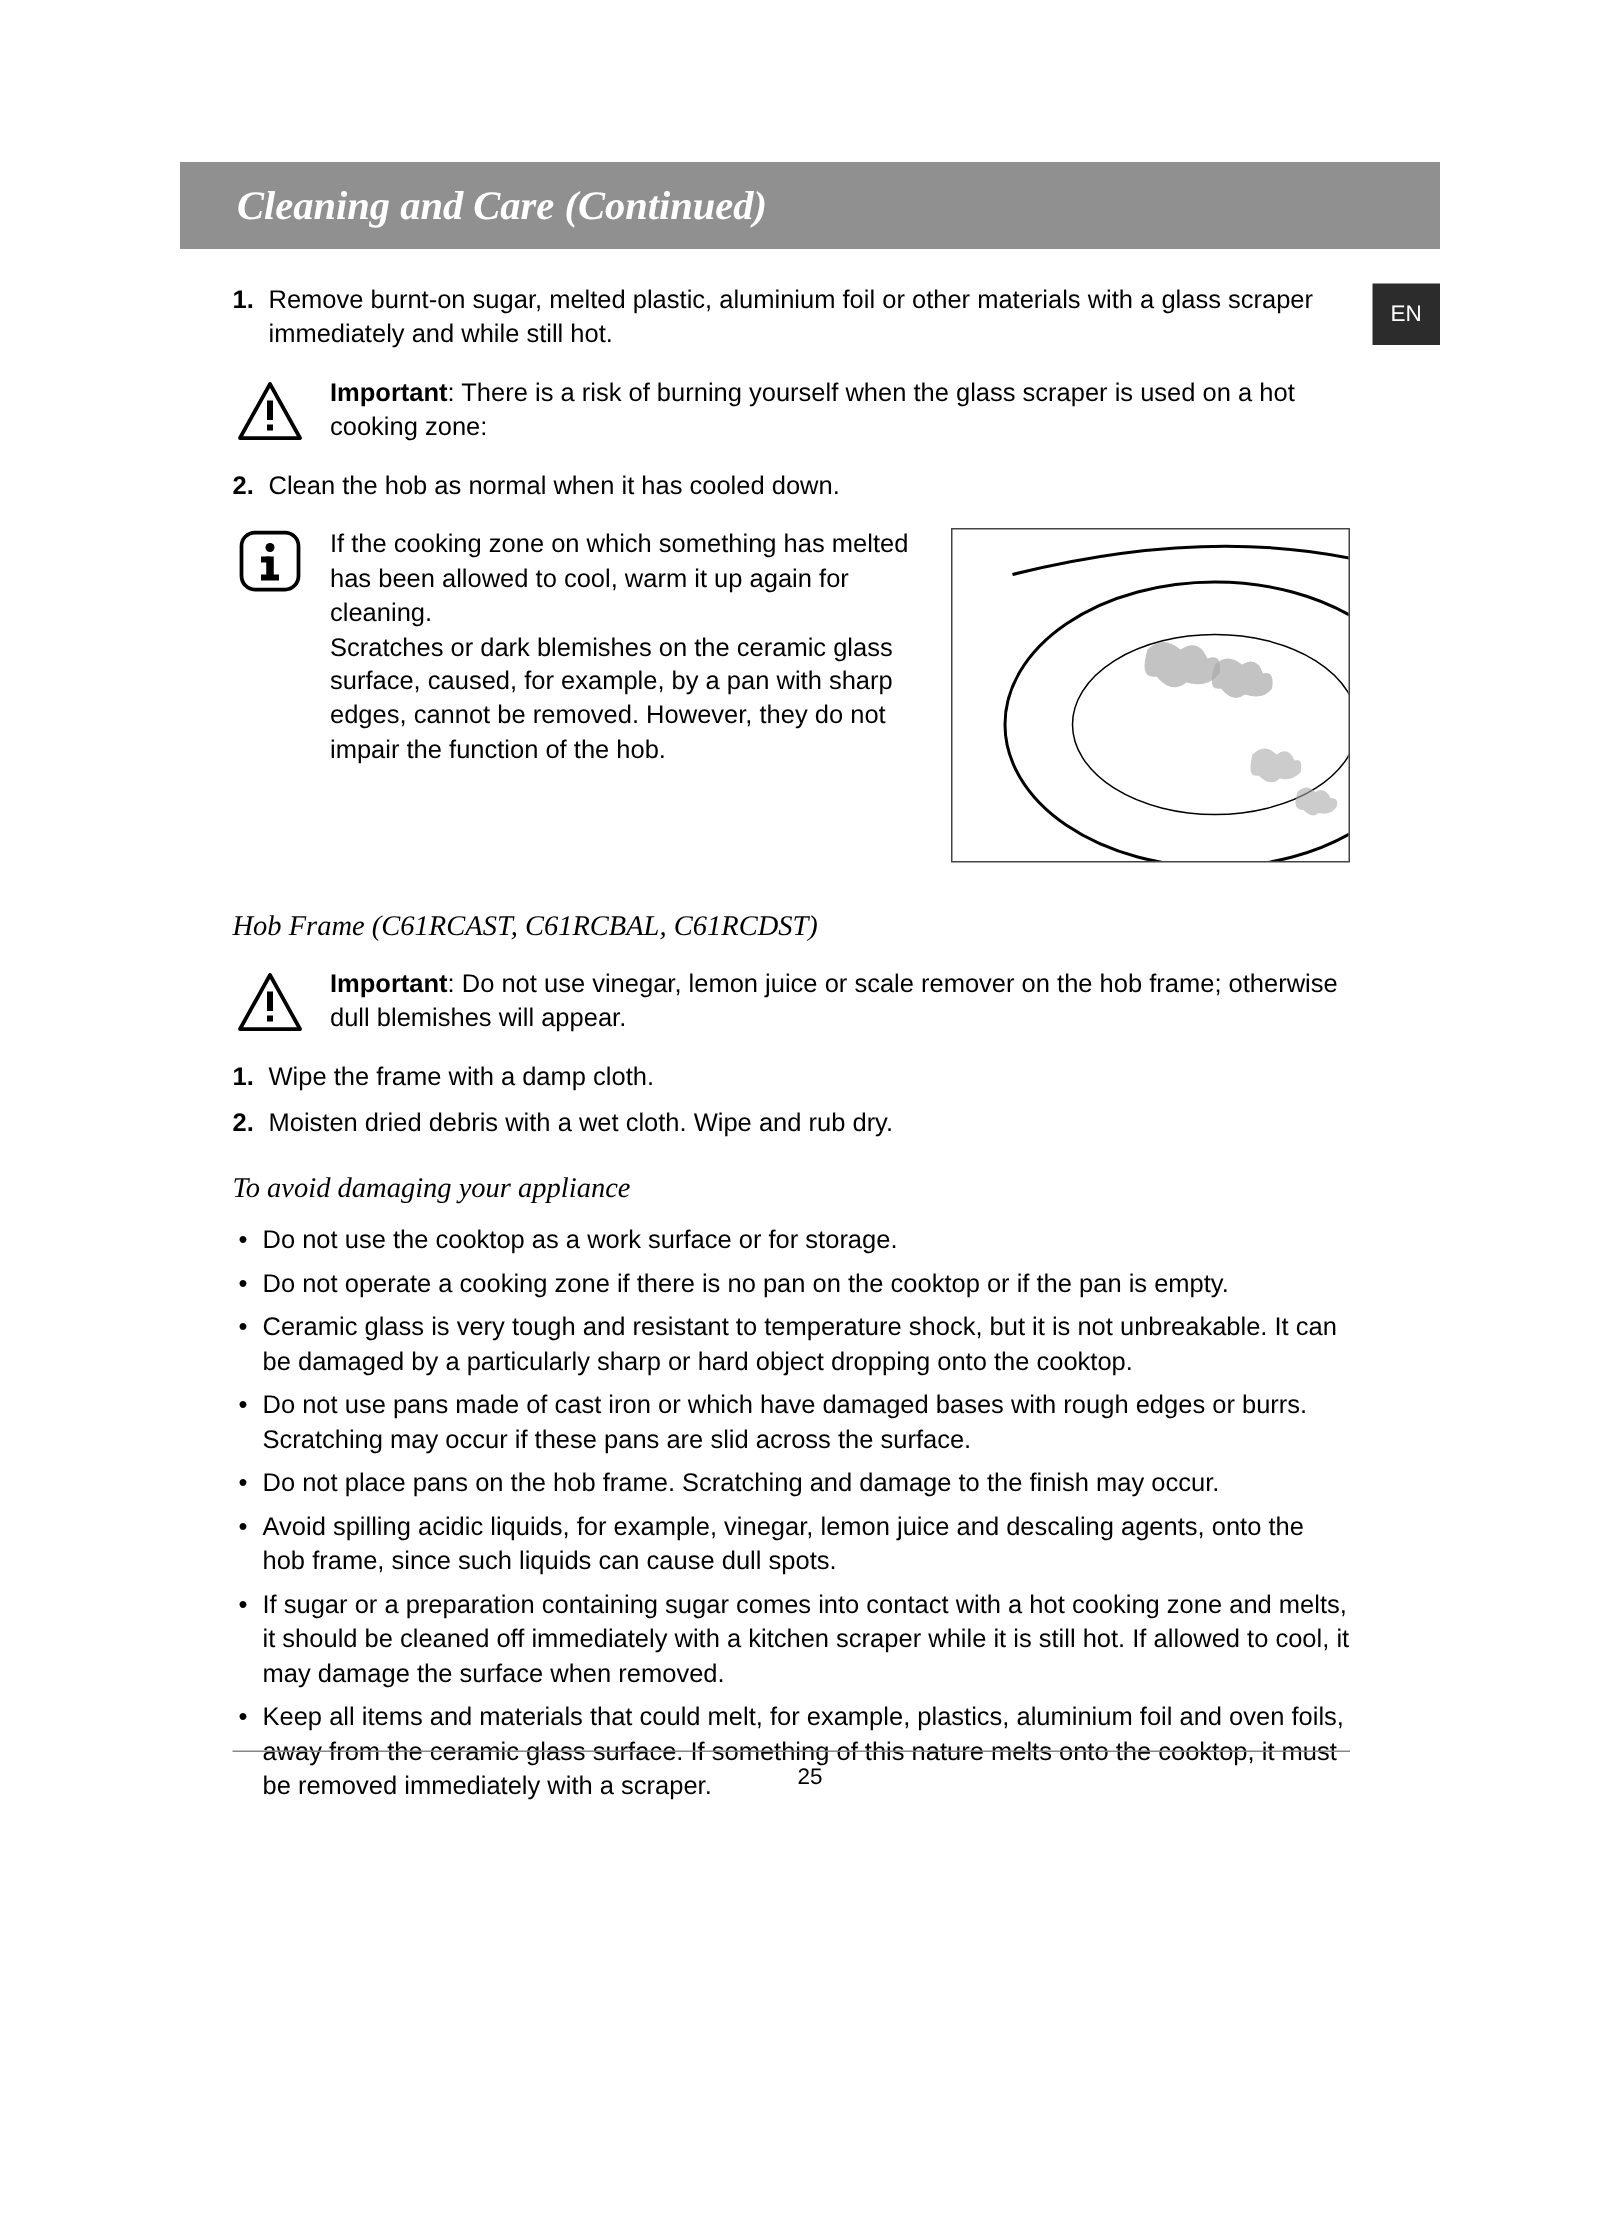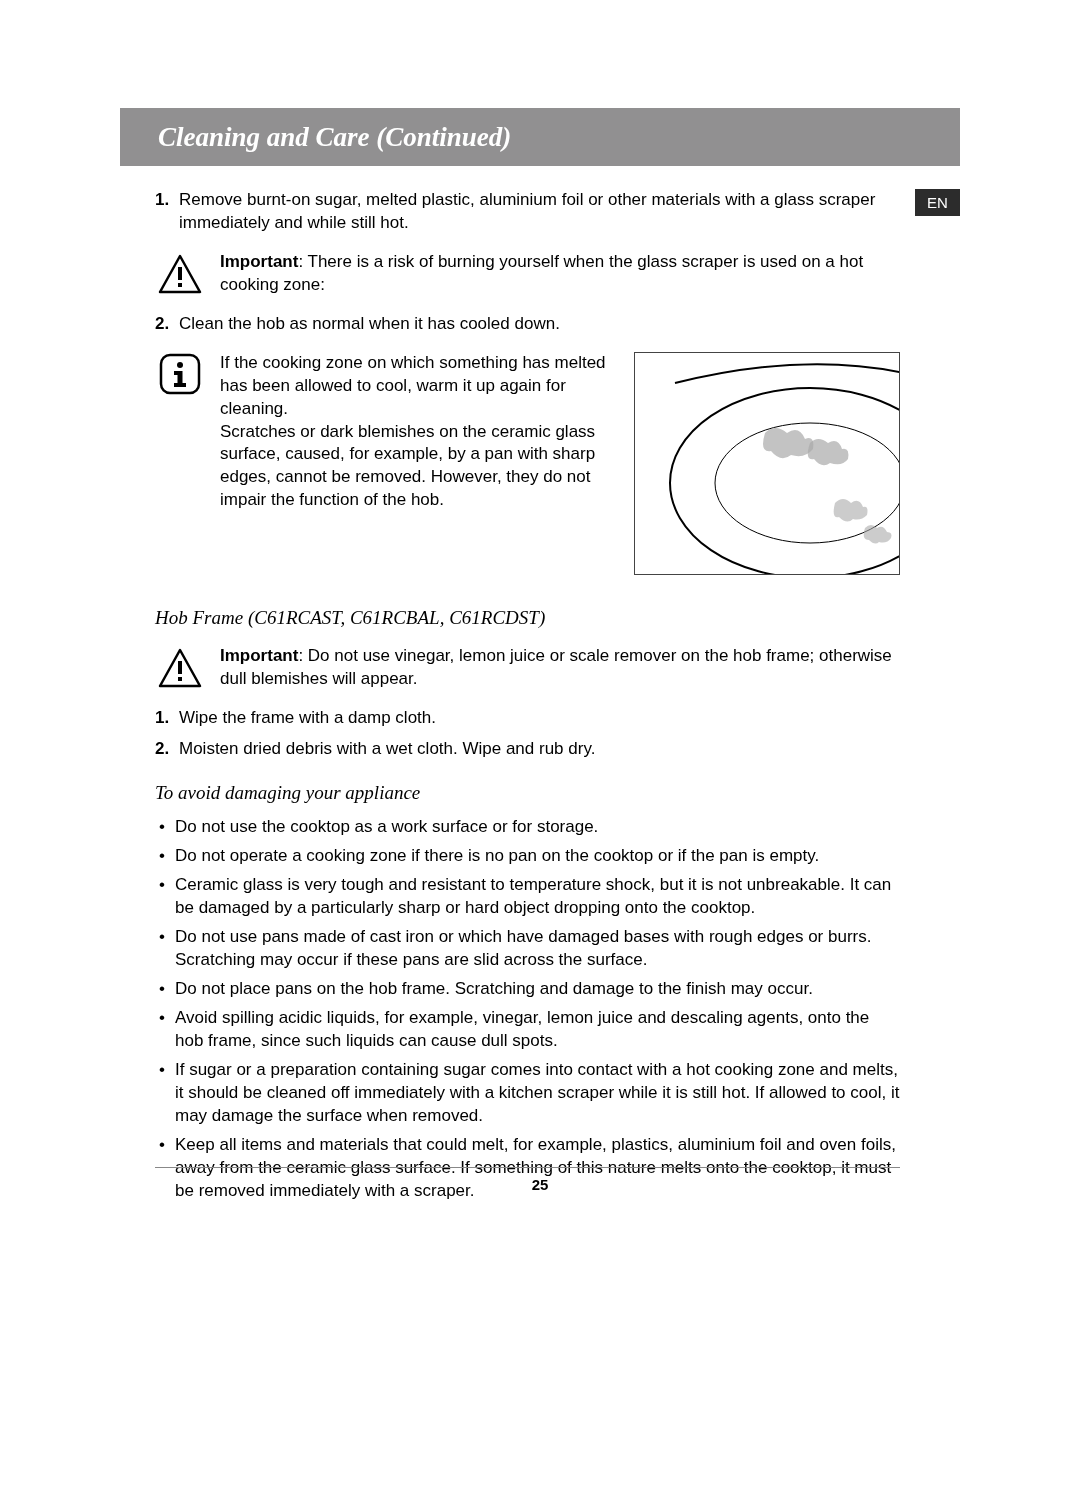--- a/index.html
+++ b/index.html
@@ -27,21 +27,21 @@
       font-style: italic;
       font-weight: bold;
       font-size: 27px;
       color: #fff;
     }
     .lang-badge {
       position: absolute;
       top: 189px;
       right: 120px;
       width: 45px;
-      height: 27px;
+      height: 41px;
       background: #2c2c2c;
       color: #fff;
       display: flex;
       align-items: center;
       justify-content: center;
       font-size: 15px;
     }
     .content {
       position: absolute;
       top: 189px;
@@ -128,21 +128,21 @@
       left: 155px;
       width: 745px;
       border-top: 1px solid #888;
     }
     .page-num {
       position: absolute;
       bottom: 295px;
       left: 0;
       width: 1080px;
       text-align: center;
-      font-weight: bold;
+      font-weight: normal;
       font-size: 15px;
     }
     .bold { font-weight: bold; }
   </style>
 </head>
 <body>
 
 <div class="header-bar">
   <span class="header-title">Cleaning and Care (Continued)</span>
 </div>

